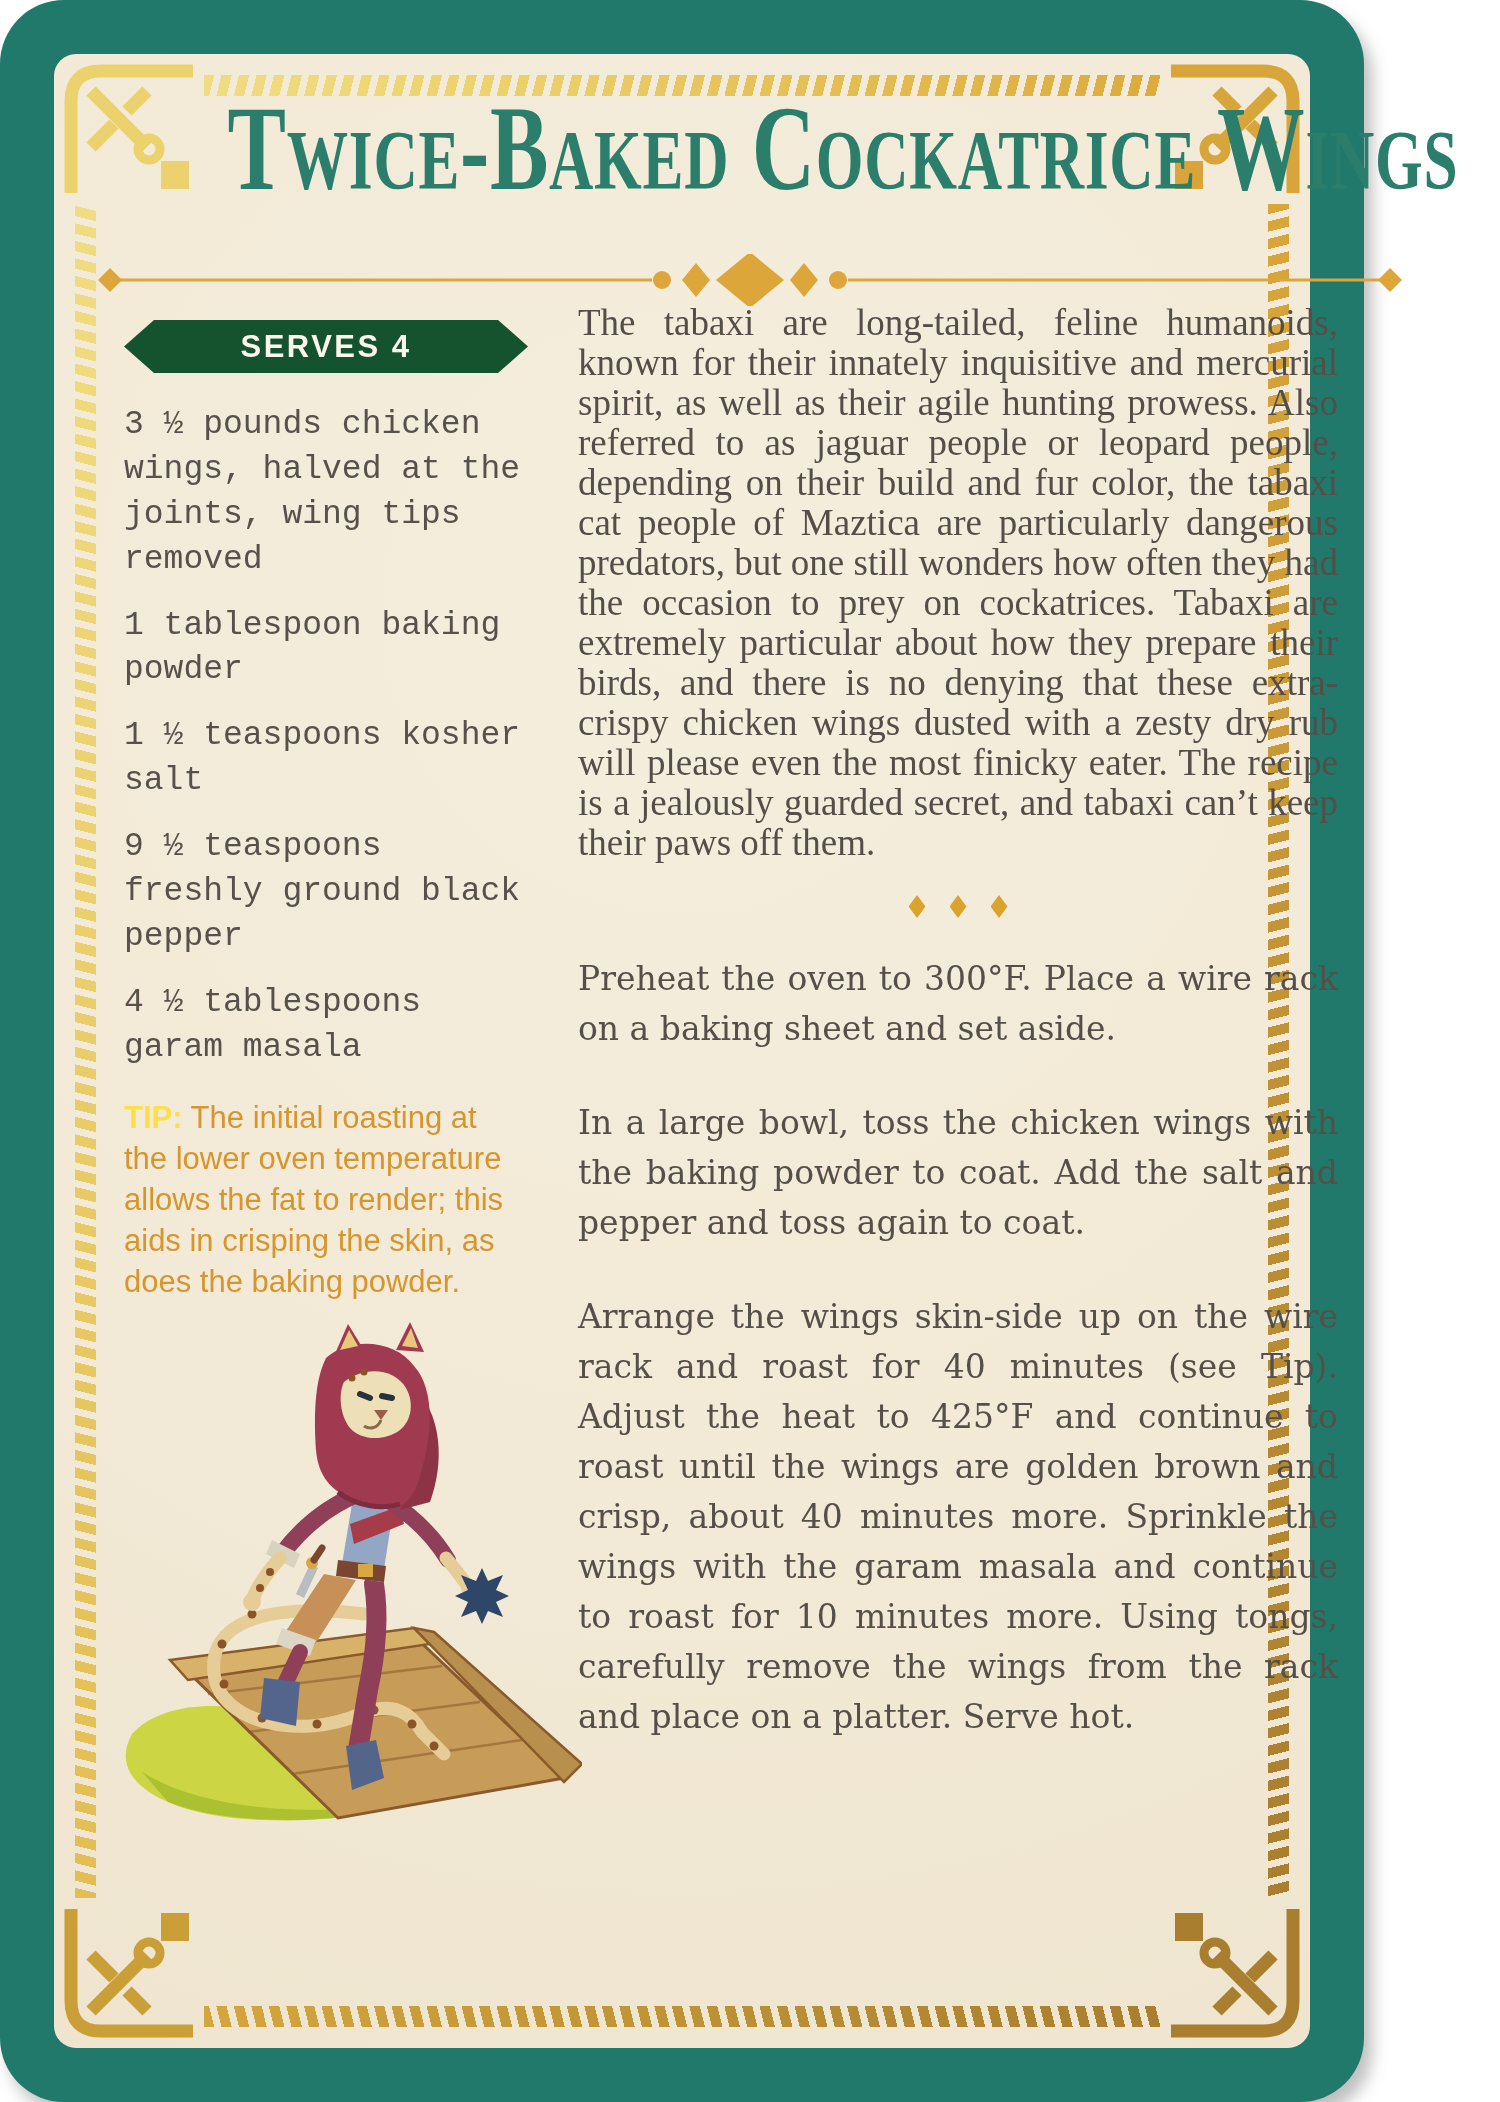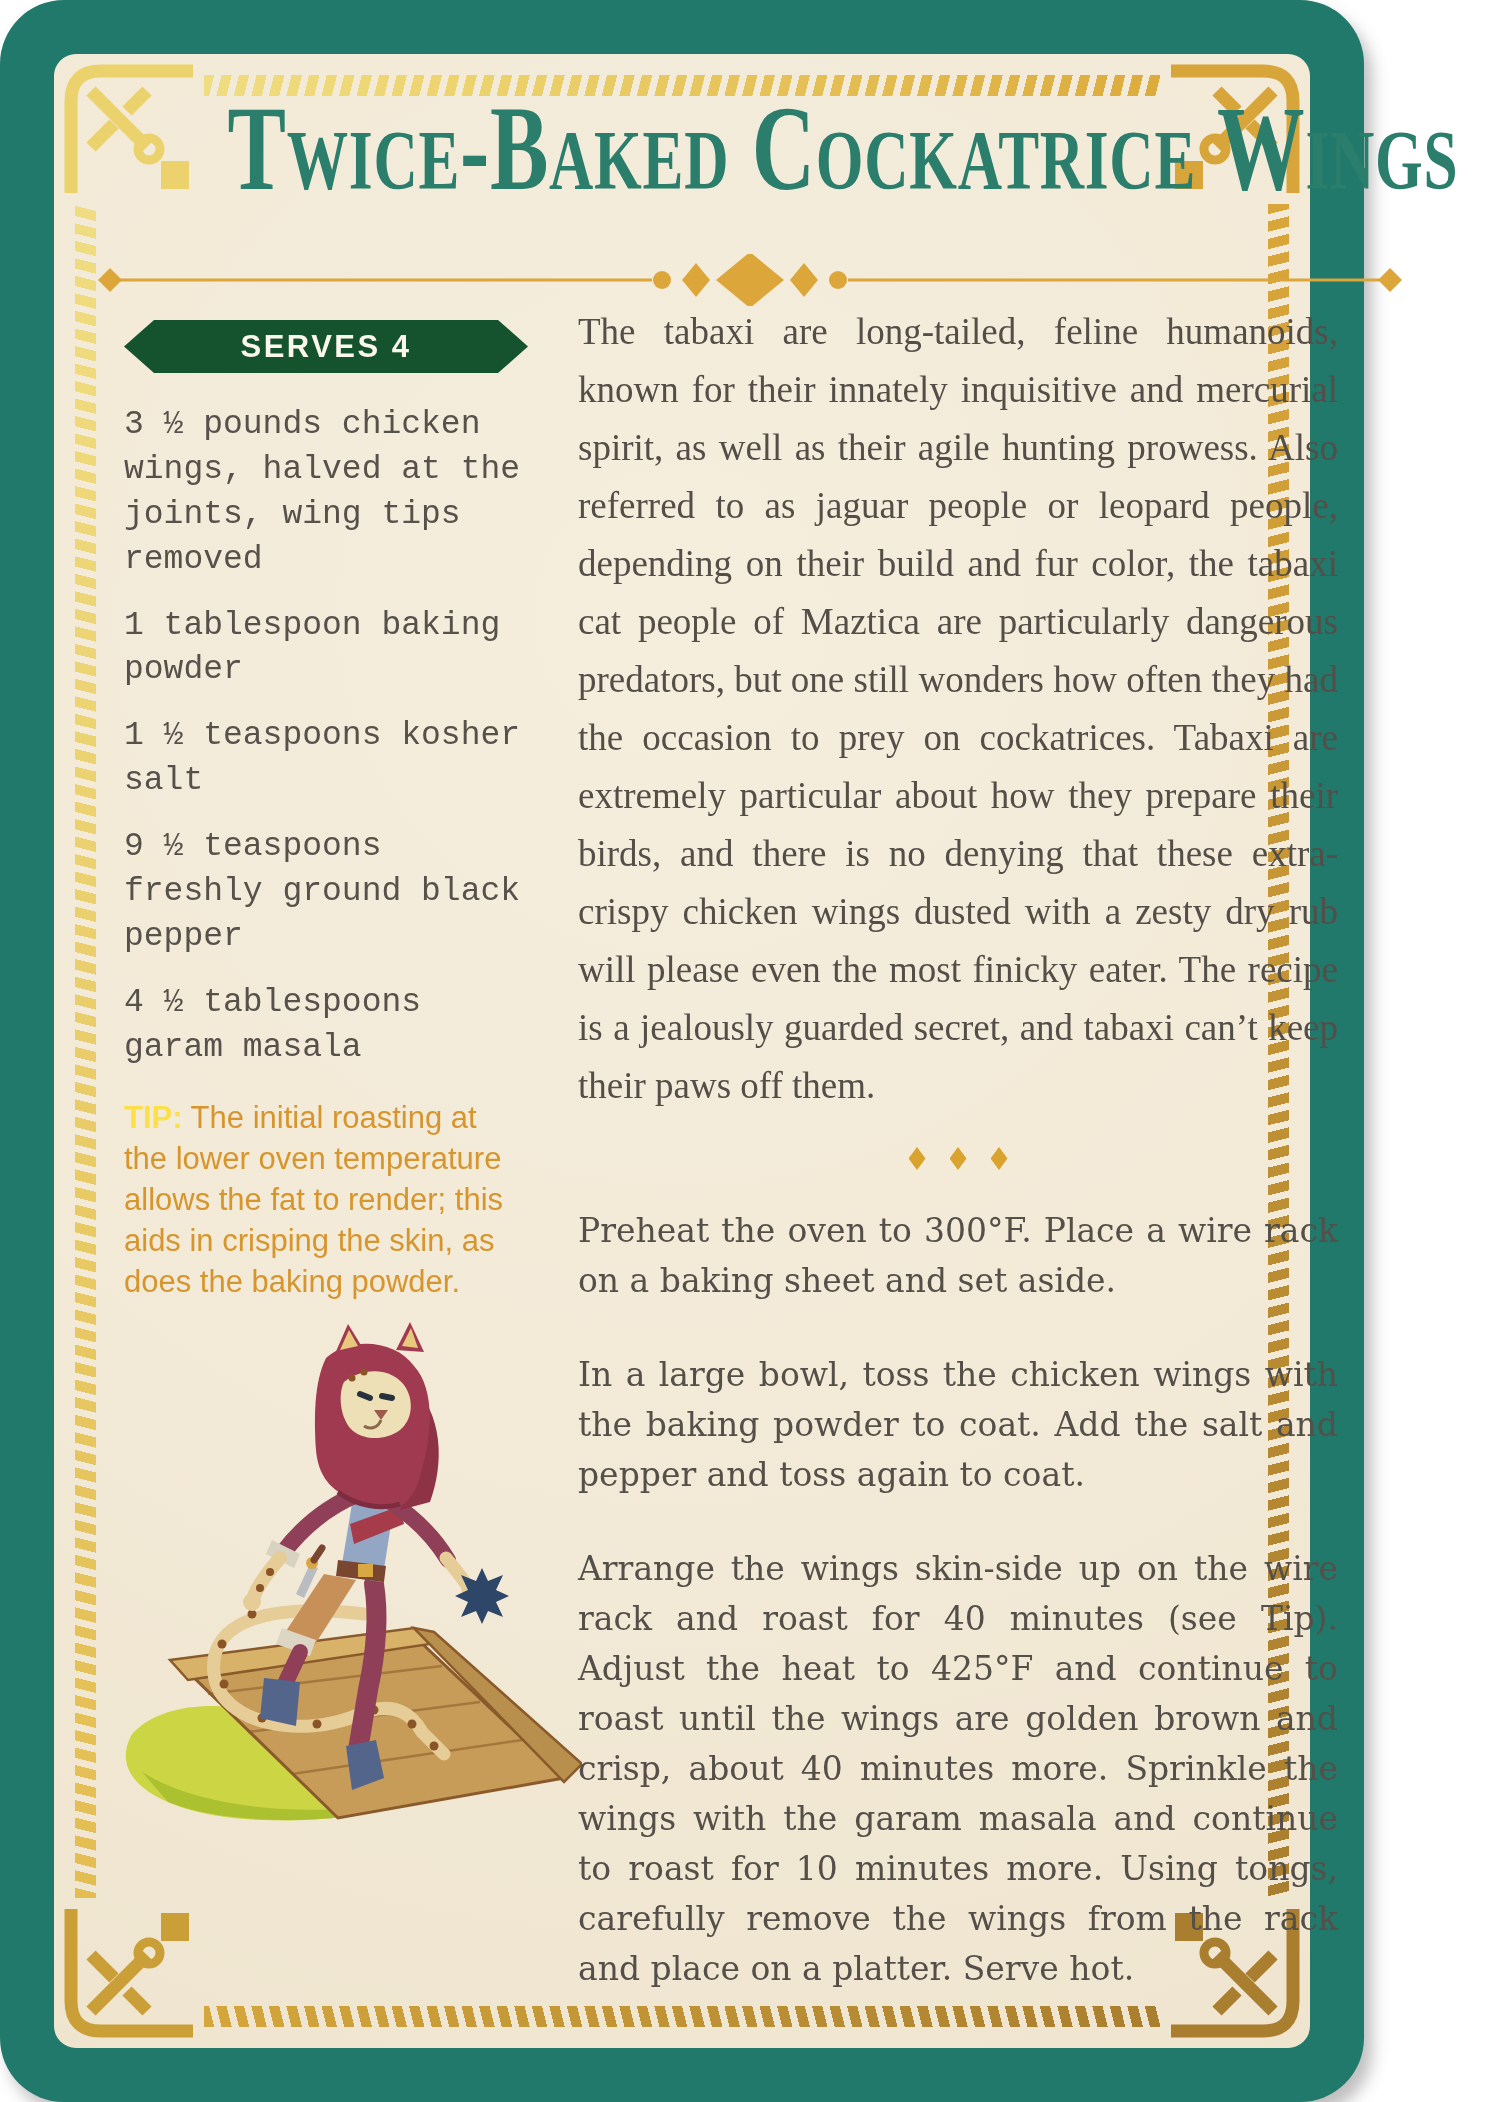--- a/index.html
+++ b/index.html
@@ -49,21 +49,21 @@
   .ingredients{margin-top:28px;}
   .ingredient{font-family:Liberation Mono, monospace;font-size:33px;line-height:1.36;
               color:#57514b;margin:0 0 21px 0;}
   .tip{margin-top:28px;font-family:"Liberation Sans",sans-serif;font-size:31px;line-height:1.32;color:#d6952d;}
   .tip .tip-label{font-weight:700;color:#fde047;text-align:center;}
 
   .illus{position:absolute;left:112px;top:1262px;}
 
   
   .right-col{position:absolute;left:578px;top:303px;width:760px;}
-  .intro{font-family:"Liberation Serif",serif;font-size:37px;line-height:58px;text-align:justify;
+  .intro{font-family:"Liberation Serif",serif;font-size:37px;line-height:40px;text-align:justify;
          color:#544e48;margin:0;}
   .orn{display:flex;gap:24px;justify-content:center;margin:32px 0 36px 0;}
   .orn .dmd{width:17px;height:23px;background:#d9a32e;clip-path:polygon(50% 0,100% 50%,50% 100%,0 50%);}
   .step{font-family:"DejaVu Serif",serif;font-size:33px;line-height:50px;text-align:justify;
         color:#554f49;margin:0 0 44px 0;}
 </style>
 </head>
 <body>
 
 <div class="card">

